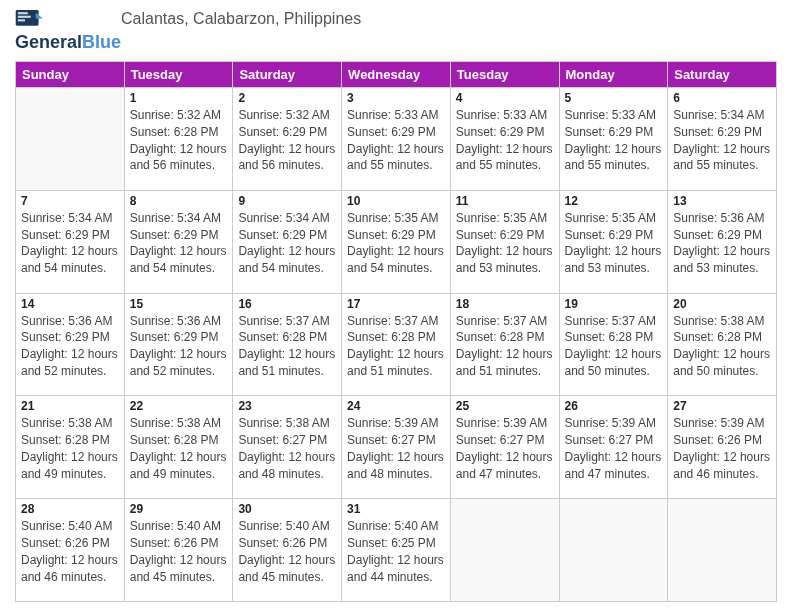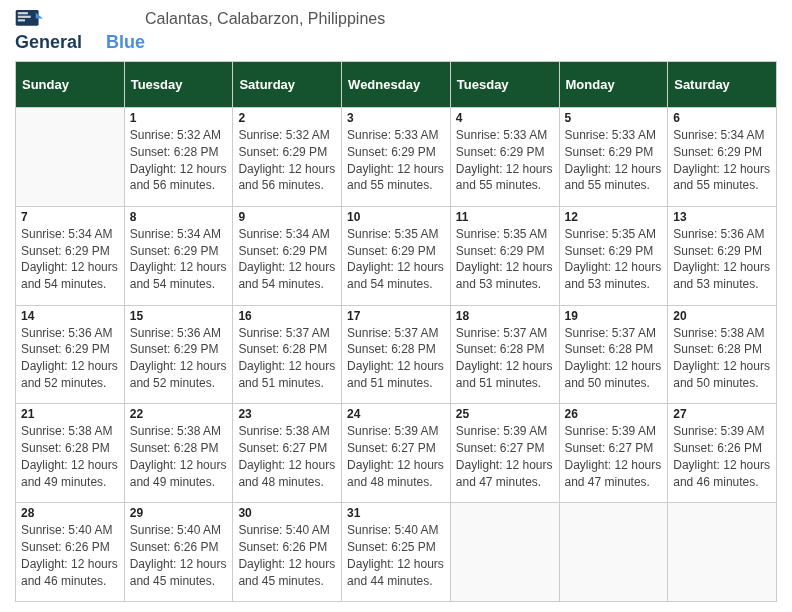--- a/index.html
+++ b/index.html
@@ -53,24 +53,24 @@
       font-weight: normal;
     }
     .calendar {
       flex: 1;
       border: 1px solid #ccc;
       border-collapse: collapse;
       width: 100%;
       table-layout: fixed;
     }
     .calendar th {
-      background-color: #14532d;
+      background-color: #a21caf;
       color: #fff;
       text-align: left;
-      padding: 15px 6px;
+      padding: 5px 6px;
       font-size: 13px;
       border: 1px solid #ccc;
     }
     .calendar td {
       border: 1px solid #ccc;
       vertical-align: top;
       padding: 3px 5px;
       font-size: 9.5px;
       color: #333;
       height: 85px;
@@ -105,21 +105,21 @@
         <svg class="logo-icon" viewBox="0 0 40 28">
           <rect x="0" y="0" width="32" height="22" rx="2" fill="#1a3a5c"></rect>
           <polygon points="28,4 38,12 28,12" fill="#4a90d9"></polygon>
           <rect x="3" y="3" width="14" height="3" fill="white" opacity="0.8"></rect>
           <rect x="3" y="8" width="18" height="3" fill="white" opacity="0.8"></rect>
           <rect x="3" y="13" width="10" height="3" fill="white" opacity="0.8"></rect>
         </svg>
       </div>
       <div style="display:flex; align-items:baseline; gap:0px;">
         <span style="font-size:18px; font-weight:bold; color:#1a3a5c;">General</span>
-        <span style="font-size:18px; font-weight:bold; color:#4a90d9;padding-left:24px;">Blue</span>
+        <span style="font-size:18px; font-weight:bold; color:#4a90d9;">Blue</span>
       </div>
     </div>
     <div class="title-block">
       <div class="subtitle">Calantas, Calabarzon, Philippines</div>
     </div>
   </div>
 
   <table class="calendar">
     <thead>
       <tr>

